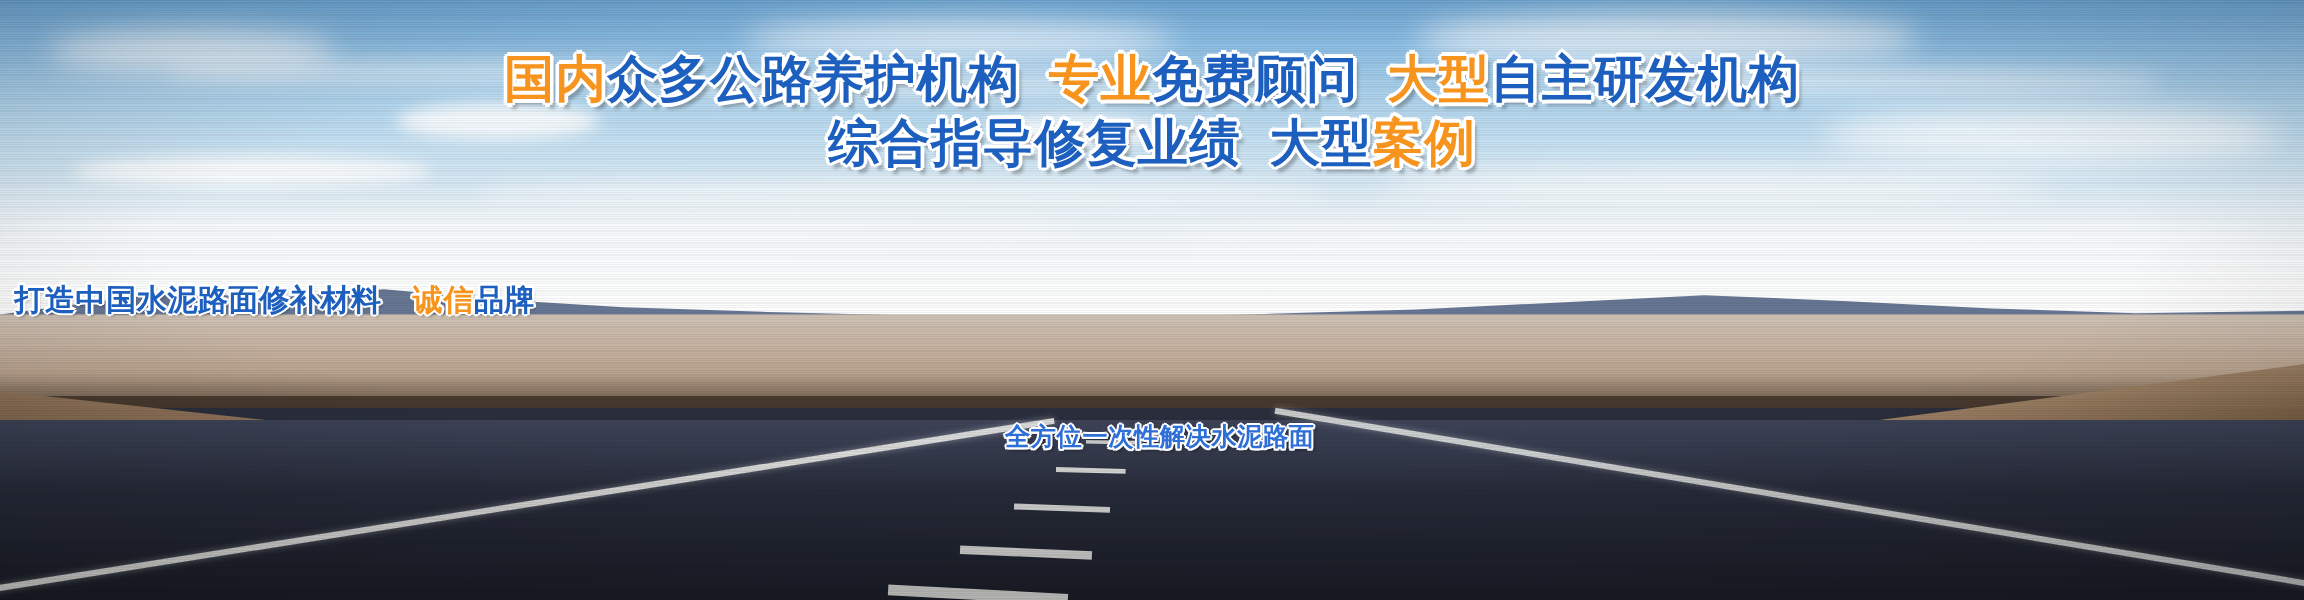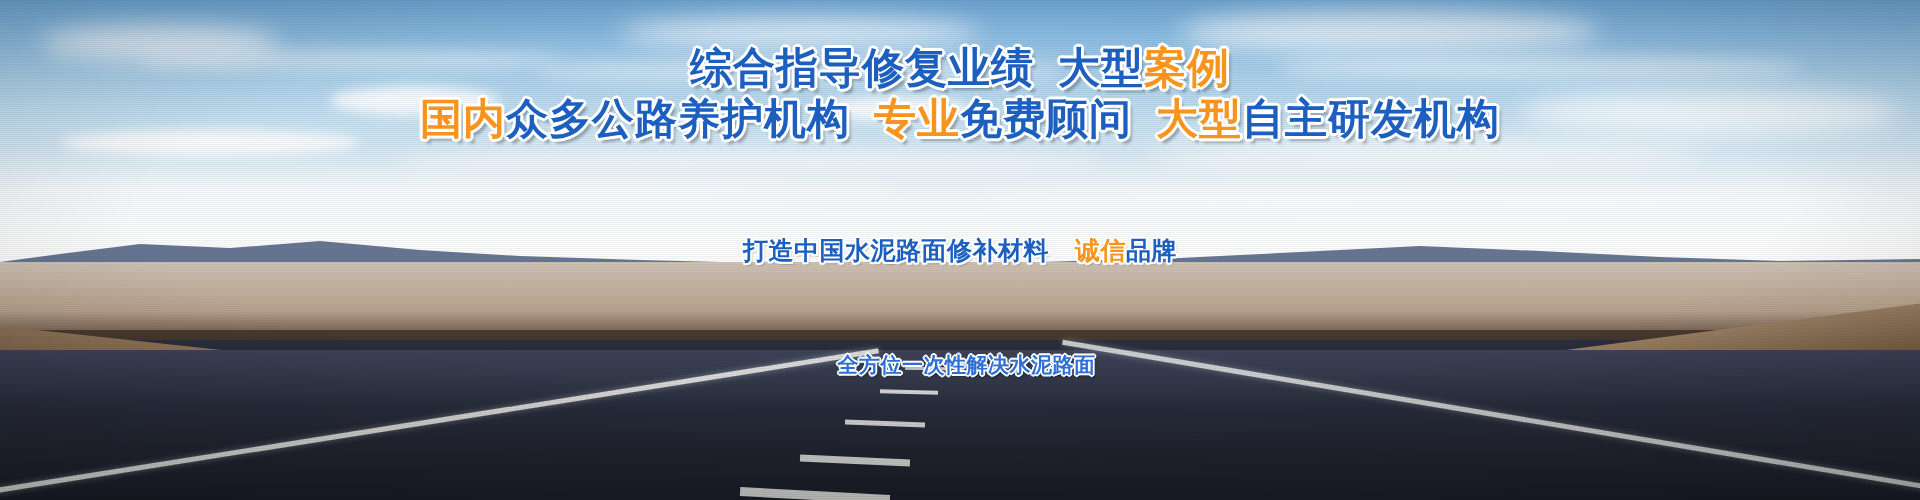--- a/index.html
+++ b/index.html
@@ -149,21 +149,21 @@
   }
   .t-blue{
     color:#1C5FBE;
     text-shadow:
       -2px -2px 0 #fff, 2px -2px 0 #fff, -2px 2px 0 #fff, 2px 2px 0 #fff,
       -3px 0 0 #fff, 3px 0 0 #fff, 0 -3px 0 #fff, 0 3px 0 #fff,
       4px 5px 3px rgba(0,0,0,.28);
   }
 
   .sub-wrap{
-    position:absolute; top:232px; left:0; right:0; text-align:center;
+    position:absolute; top:232px; left:12px; right:0; text-align:left;
   }
   .sub-line{
     font-size:25px; font-weight:bold; line-height:1.5;
     letter-spacing:.5px; white-space:nowrap;
   }
   .s-blue{
     color:#1C5FBE;
     text-shadow:-1.5px -1.5px 0 #fff,1.5px -1.5px 0 #fff,-1.5px 1.5px 0 #fff,1.5px 1.5px 0 #fff,
       -2px 0 0 #fff,2px 0 0 #fff,0 -2px 0 #fff,0 2px 0 #fff, 2px 3px 2px rgba(0,0,0,.2);
   }
@@ -269,25 +269,25 @@
       <div class="center-dash" style="left:740px;  bottom:0px;   width:150px; height:9px;  transform:rotate(3deg);"></div>
     </div>
 
     <div class="vignette"></div>
     <div class="scanlines"></div>
   </div>
 
   <div class="content">
 
     <div class="headline-wrap">
+      <div class="hl-line l1">
+        <span class="t-orange">国内</span><span class="t-blue">众多公路养护机构</span><span class="hl-gap"></span><span class="t-orange">专业</span><span class="t-blue">免费顾问</span><span class="hl-gap"></span><span class="t-orange">大型</span><span class="t-blue">自主研发机构</span>
+      </div>
       <div class="hl-line l2">
         <span class="t-blue">综合指导修复业绩</span><span class="hl-gap"></span><span class="t-blue">大型</span><span class="t-orange">案例</span>
-      </div>
-      <div class="hl-line l1">
-        <span class="t-orange">国内</span><span class="t-blue">众多公路养护机构</span><span class="hl-gap"></span><span class="t-orange">专业</span><span class="t-blue">免费顾问</span><span class="hl-gap"></span><span class="t-orange">大型</span><span class="t-blue">自主研发机构</span>
       </div>
     </div>
 
     <div class="sub-wrap">
       <div class="sub-line">
         <span class="s-blue">打造中国水泥路面修补材料</span><span class="sub-gap"></span><span class="s-orange">诚信</span><span class="s-blue">品牌</span>
       </div>
     </div>
 
     <div class="bottom-wrap">

